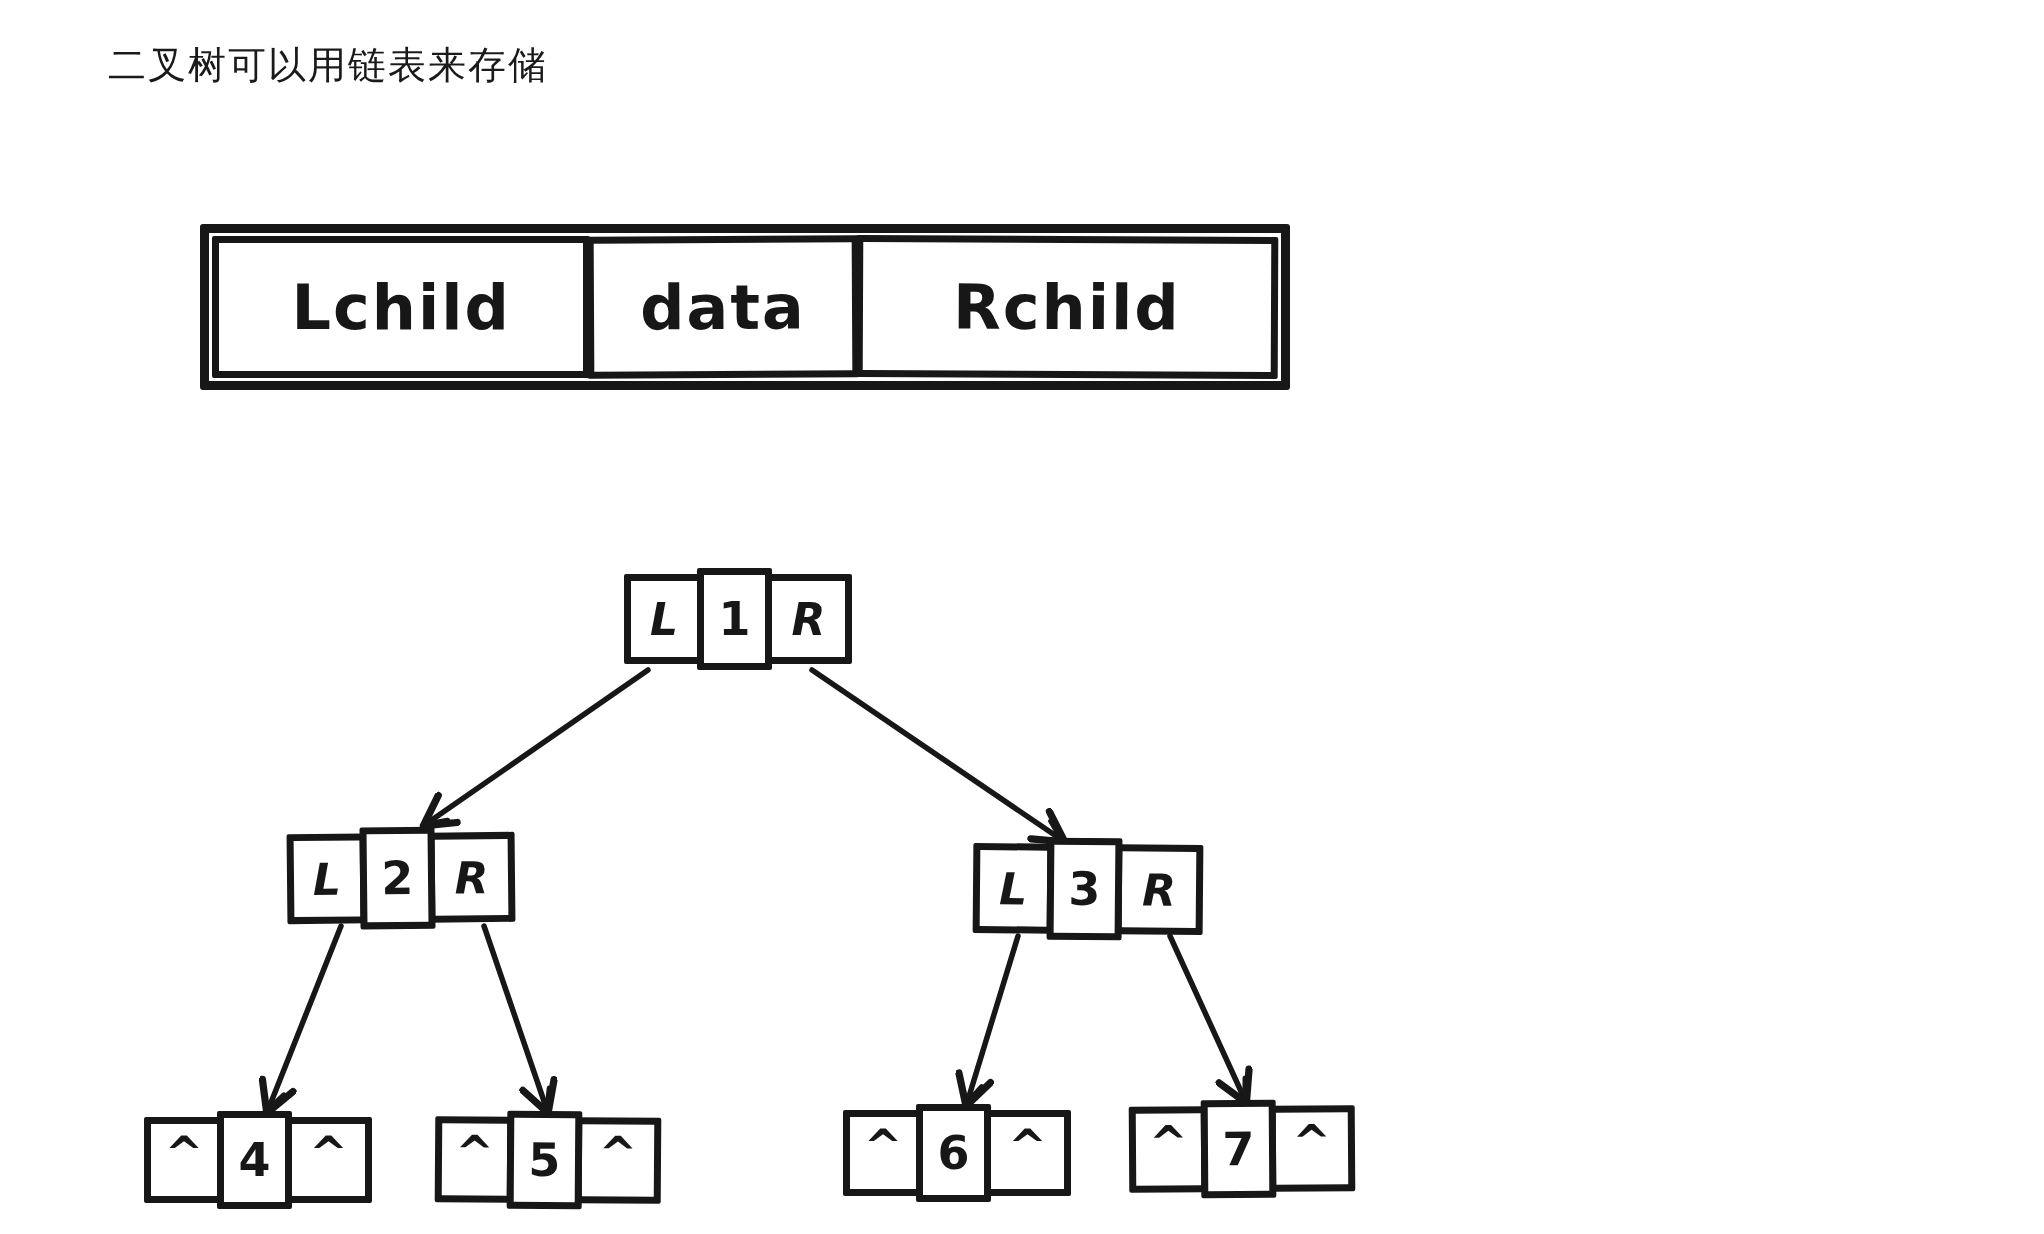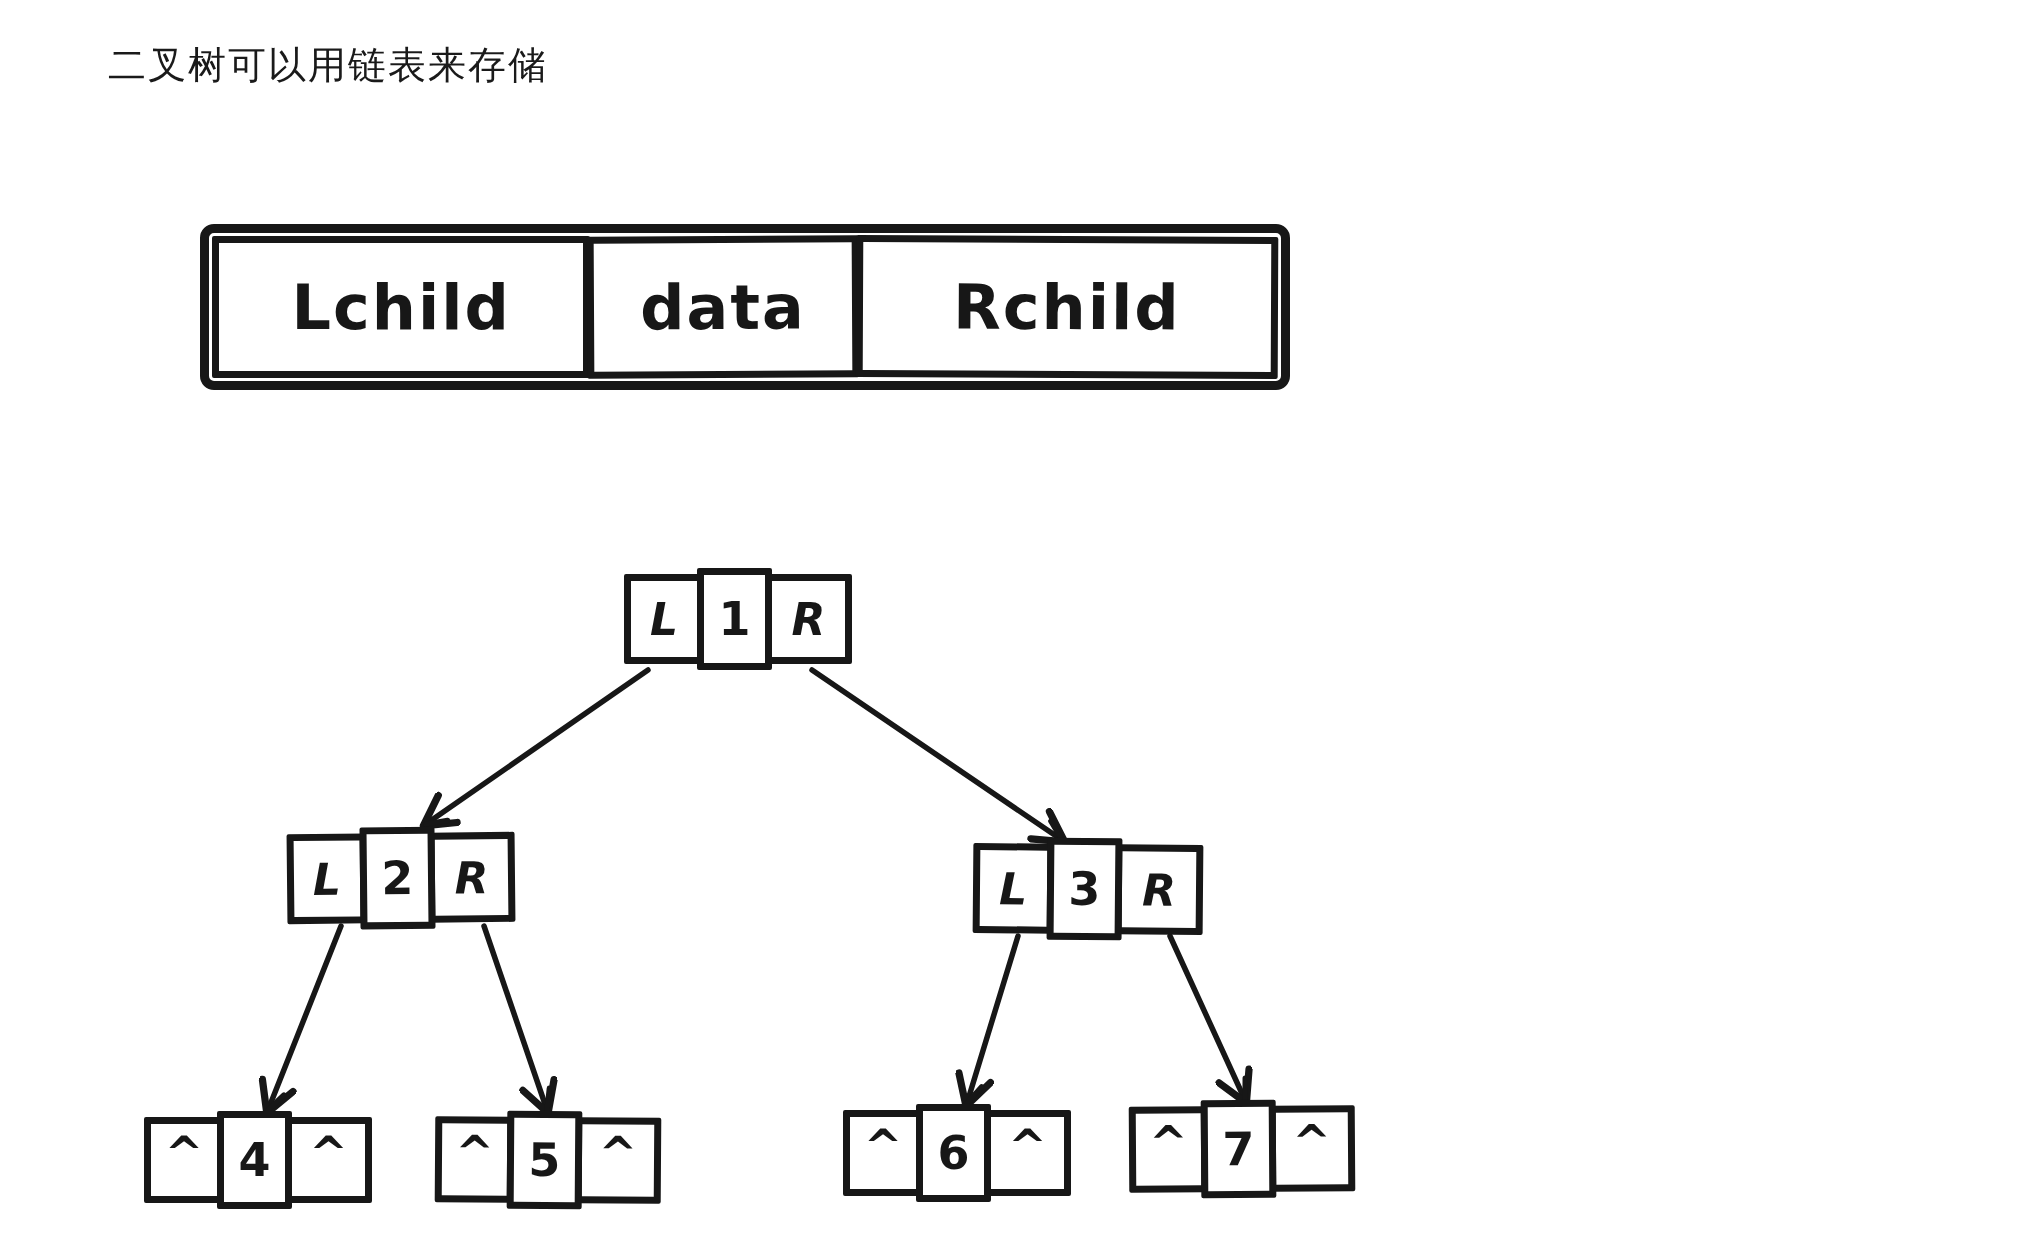--- a/index.html
+++ b/index.html
@@ -27,21 +27,21 @@
   }
 
   
   .record {
     position: absolute;
     left: 200px;
     top: 224px;
     width: 1090px;
     height: 166px;
     border: 9px solid #171717;
-    border-radius: 14px;
+    border-radius: 3px;
     background: #ffffff;
     display: flex;
     align-items: stretch;
     padding: 3px;
   }
   .record .rcell {
     border: 7px solid #171717;
     border-radius: 2px;
     background: #ffffff;
     display: flex;

